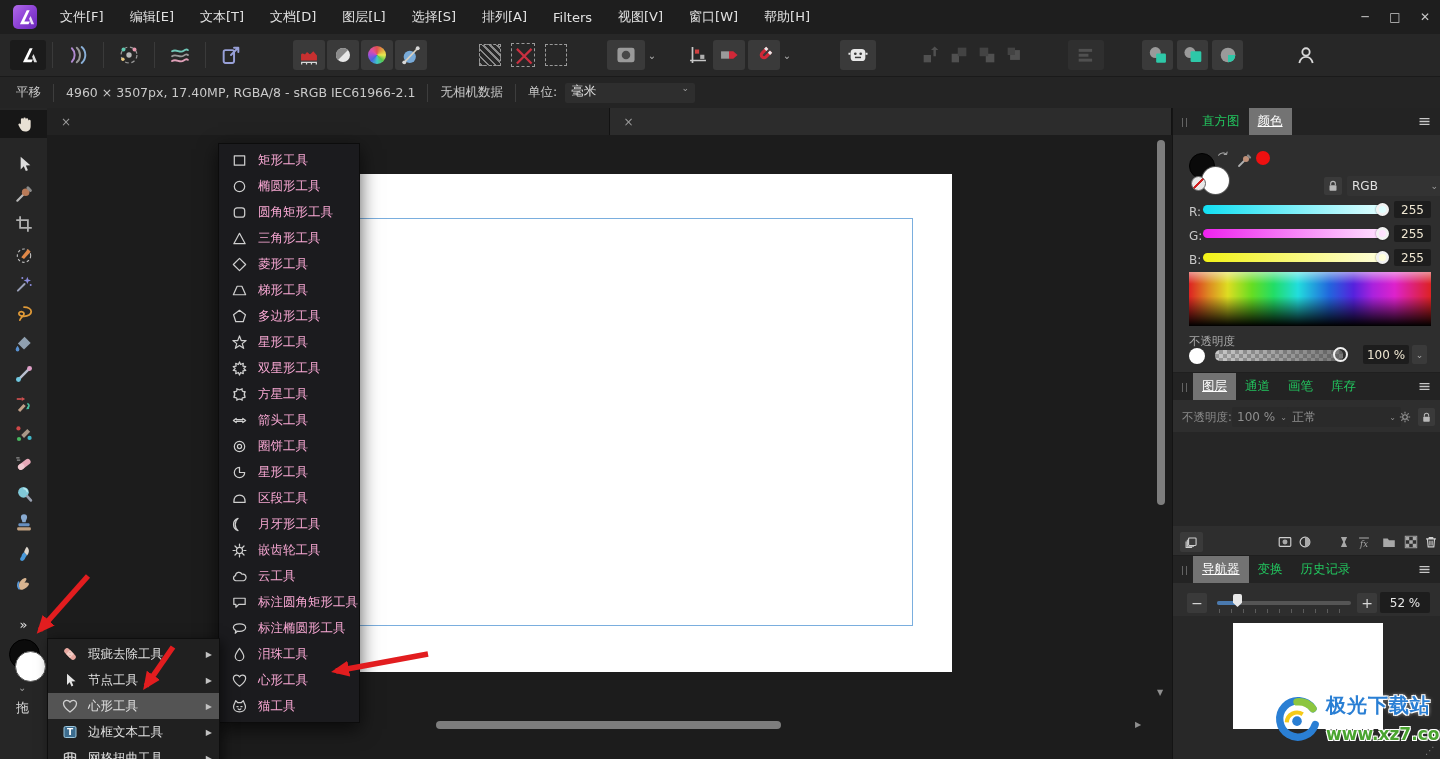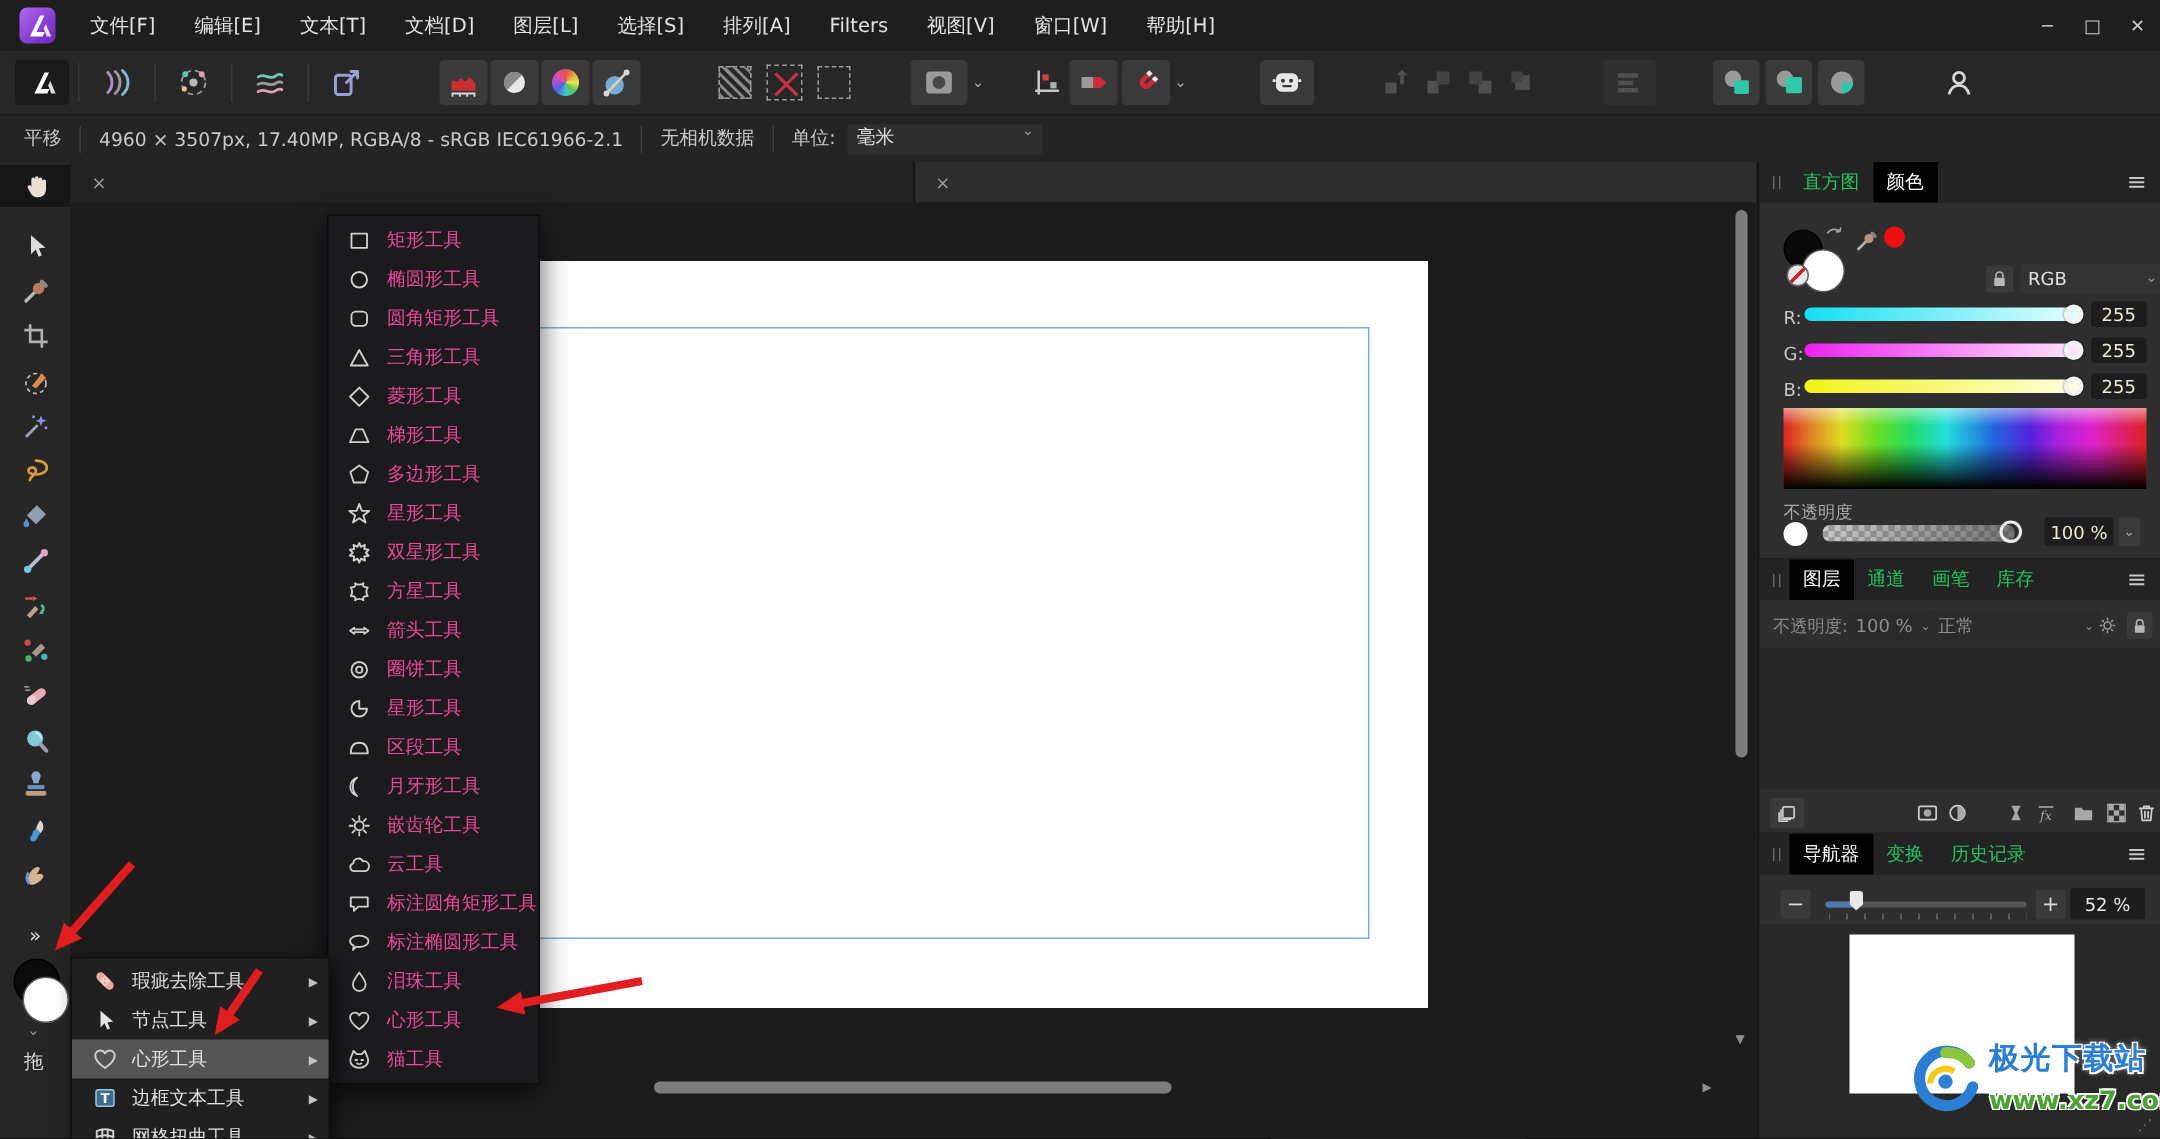--- a/index.html
+++ b/index.html
@@ -64,41 +64,41 @@
   .canvas{position:absolute;top:135px;left:47px;width:1125px;height:624px;background:#1c1c1c;overflow:hidden;}
   .page{position:absolute;left:181px;top:39px;width:724px;height:498px;background:#ffffff;}
   .bluerect{position:absolute;left:311px;top:83px;width:553px;height:406px;border:1px solid #7aaede;}
   .hscroll-thumb{position:absolute;left:389px;top:586px;width:345px;height:8px;border-radius:4px;background:#7d7d7d;}
   .vscroll-thumb{position:absolute;left:1110px;top:5px;width:8px;height:365px;border-radius:4px;background:#7d7d7d;}
   .scr-arrow{position:absolute;color:#8f8f8f;font-size:8px;}
 
   
   .smenu{position:absolute;left:218px;top:143px;width:140px;background:#1b1b1e;border:1px solid #0c0c0c;
          box-shadow:0 6px 18px rgba(0,0,0,.65);z-index:5;padding:3px 0;}
-  .mi{height:26px;display:flex;align-items:center;gap:10px;padding:0 8px 0 12px;color:#ec4899;font-size:12.5px;white-space:nowrap;}
+  .mi{height:26px;display:flex;align-items:center;gap:10px;padding:0 8px 0 12px;color:#f9a8d4;font-size:12.5px;white-space:nowrap;}
   .mi .ico{width:17px;height:17px;}
 
   
   .flyout{position:absolute;left:47px;top:638px;width:171px;background:#202020;border:1px solid #0e0e0e;
           box-shadow:3px 3px 12px rgba(0,0,0,.55);z-index:6;padding:2px 0;}
   .fi{height:26px;display:flex;align-items:center;gap:9px;padding:0 7px 0 13px;color:#e0e0e0;font-size:12.5px;white-space:nowrap;}
   .fi.hl{background:#545454;}
   .fi .ico{width:18px;height:18px;}
   .fi .arrow{margin-left:auto;font-size:8px;color:#c2c2c2;}
 
   
   .rightcol{position:absolute;top:108px;left:1172px;width:268px;bottom:0;background:#2e2e2e;border-left:1px solid #141414;}
   .sec{position:absolute;left:0;width:268px;}
   .sec-color{top:0;height:264px;}
   .sec-layers{top:264px;height:183px;border-top:1px solid #1f1f1f;}
   .sec-nav{top:447px;height:204px;border-top:1px solid #1f1f1f;}
   .phead{height:27px;background:#232323;display:flex;align-items:stretch;padding:0 6px 0 4px;}
   .pgrip{color:#787878;font-size:9px;display:flex;align-items:center;padding:0 4px;letter-spacing:1px;}
   .ptab{padding:0 9px;display:flex;align-items:center;font-size:12.5px;color:#22c55e;white-space:nowrap;}
-  .ptab.active{background:#000000;color:#fff;}
+  .ptab.active{background:#737373;color:#fff;text-decoration:underline;}
   .pmenu{margin-left:auto;width:18px;display:flex;align-items:center;}
   .pmenu .ico{width:15px;height:15px;}
   .pbody{position:absolute;left:0;right:0;top:27px;bottom:0;}
 
   .vbox{background:#1d1d1d;border-radius:2px;color:#efe7d2;font-size:12px;display:flex;align-items:center;justify-content:center;}
   .slider-knob{position:absolute;width:7px;height:7px;border-radius:50%;border:3px solid #f2f2f2;background:transparent;
                box-shadow:0 0 2px rgba(0,0,0,.6);}
   .spectrum{position:absolute;left:16px;top:164px;width:242px;height:54px;
     background:linear-gradient(to bottom,rgba(255,255,255,.5) 0%,rgba(255,255,255,0) 22%,rgba(0,0,0,0) 45%,#000 100%),
       linear-gradient(to right,#d22 0%,#d82 8%,#dd2 16%,#6d2 26%,#2d6 35%,#2dd 45%,#26d 58%,#52d 68%,#a2d 76%,#d2c 85%,#d22 100%);}

